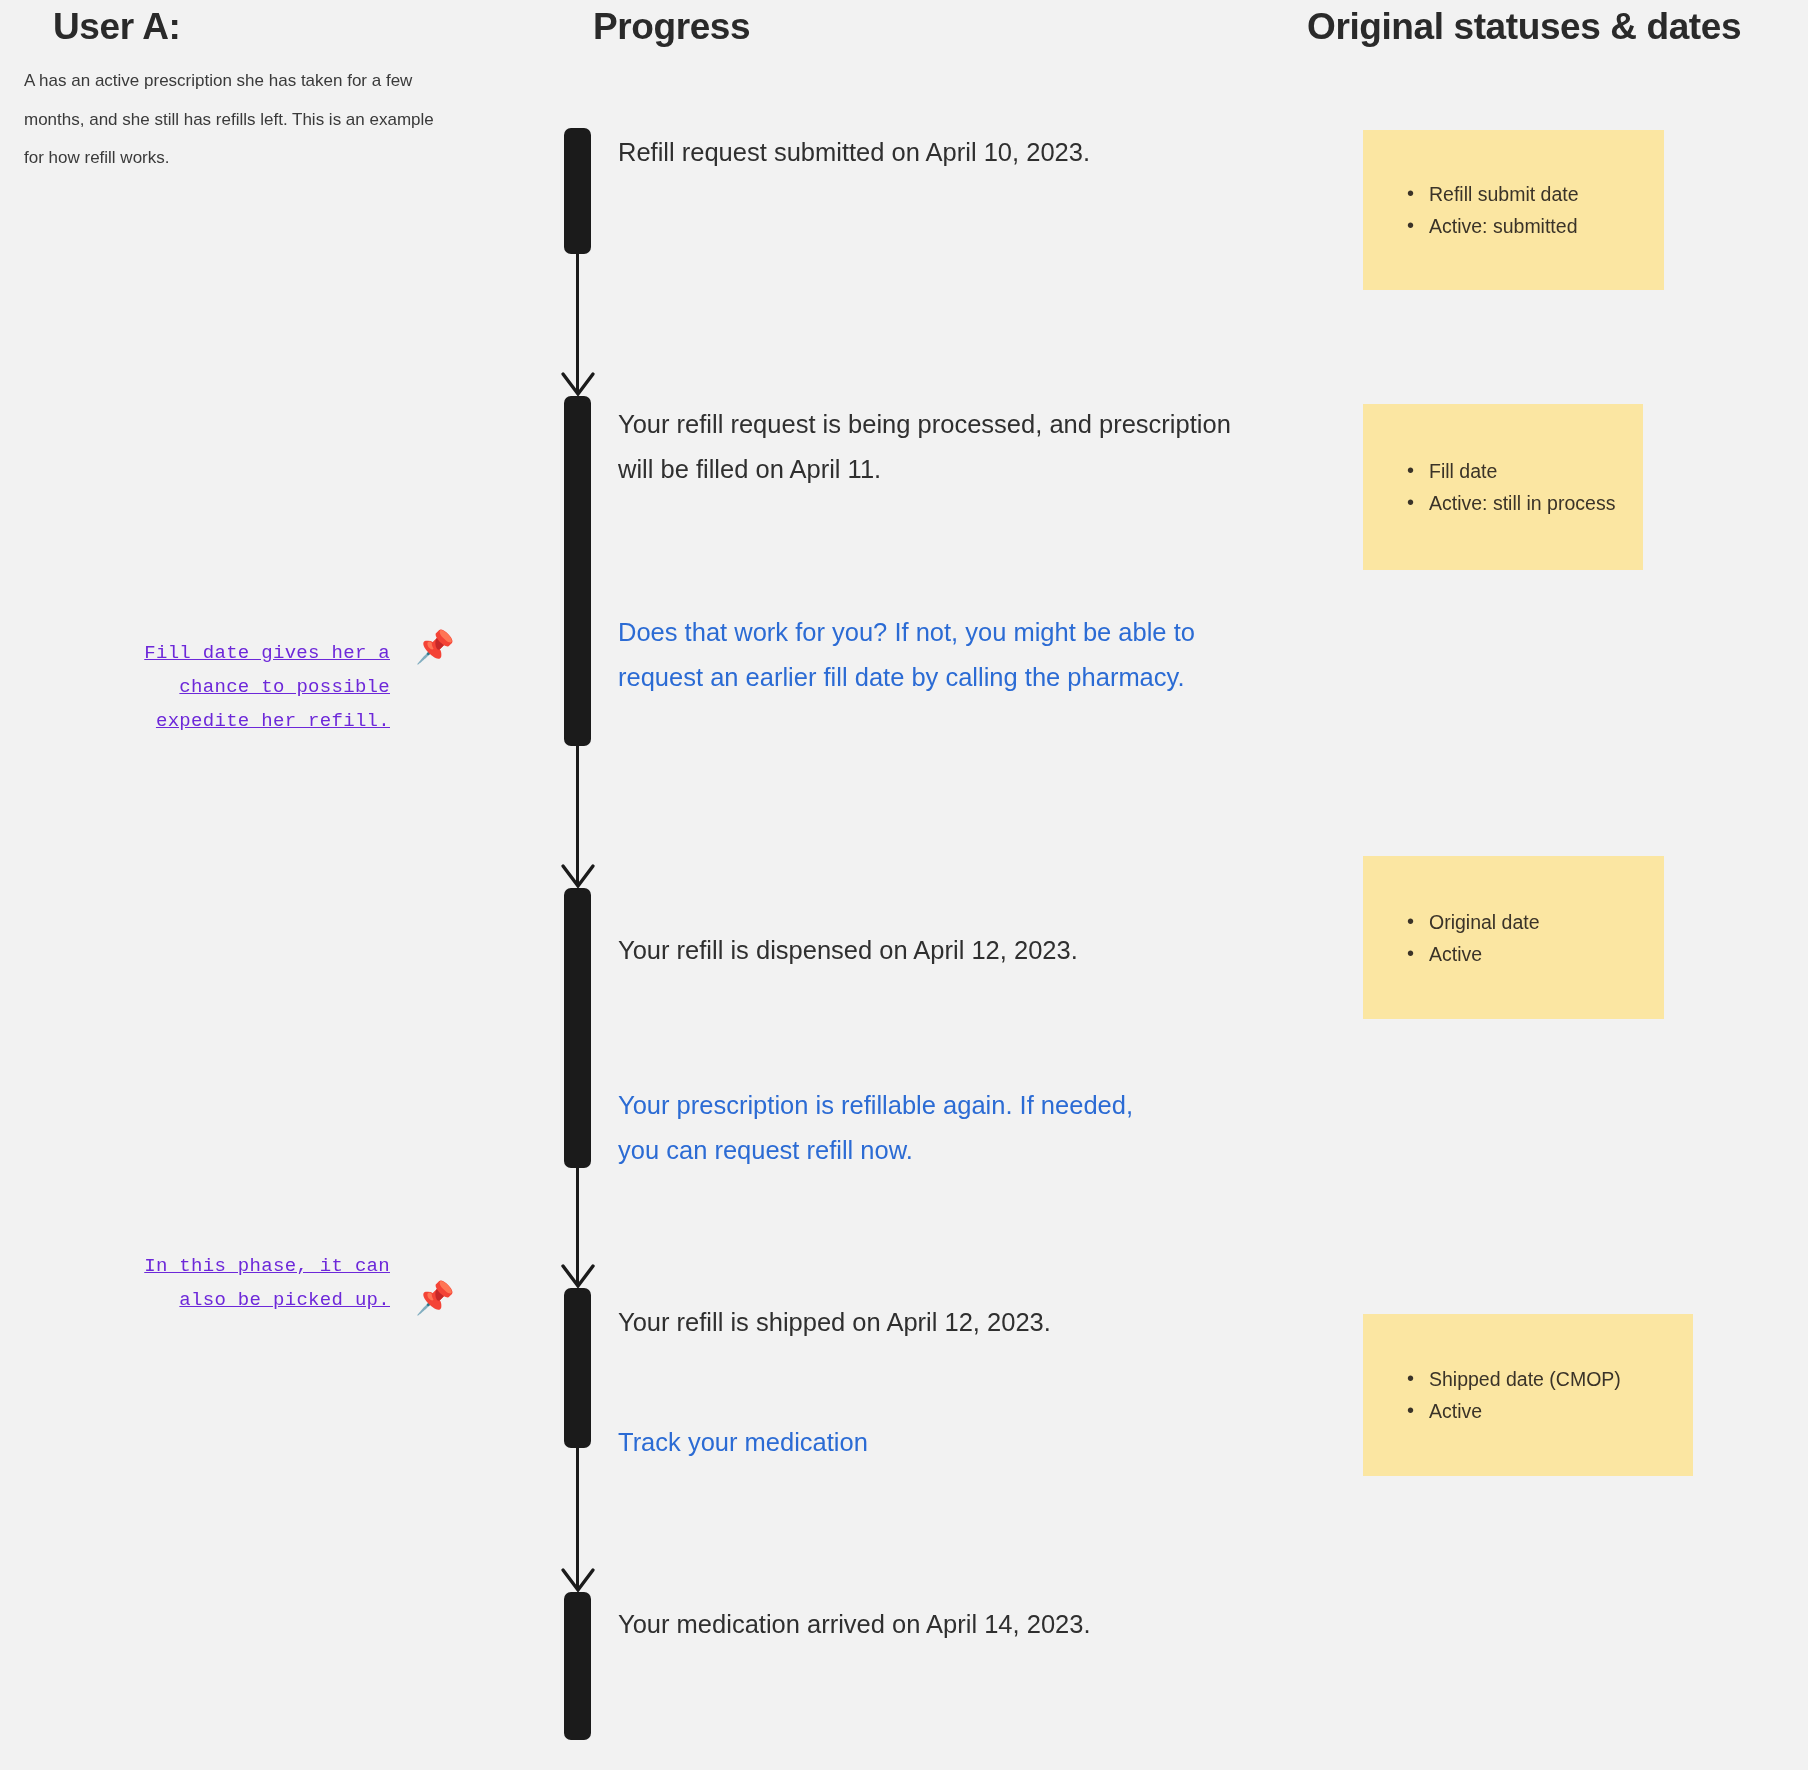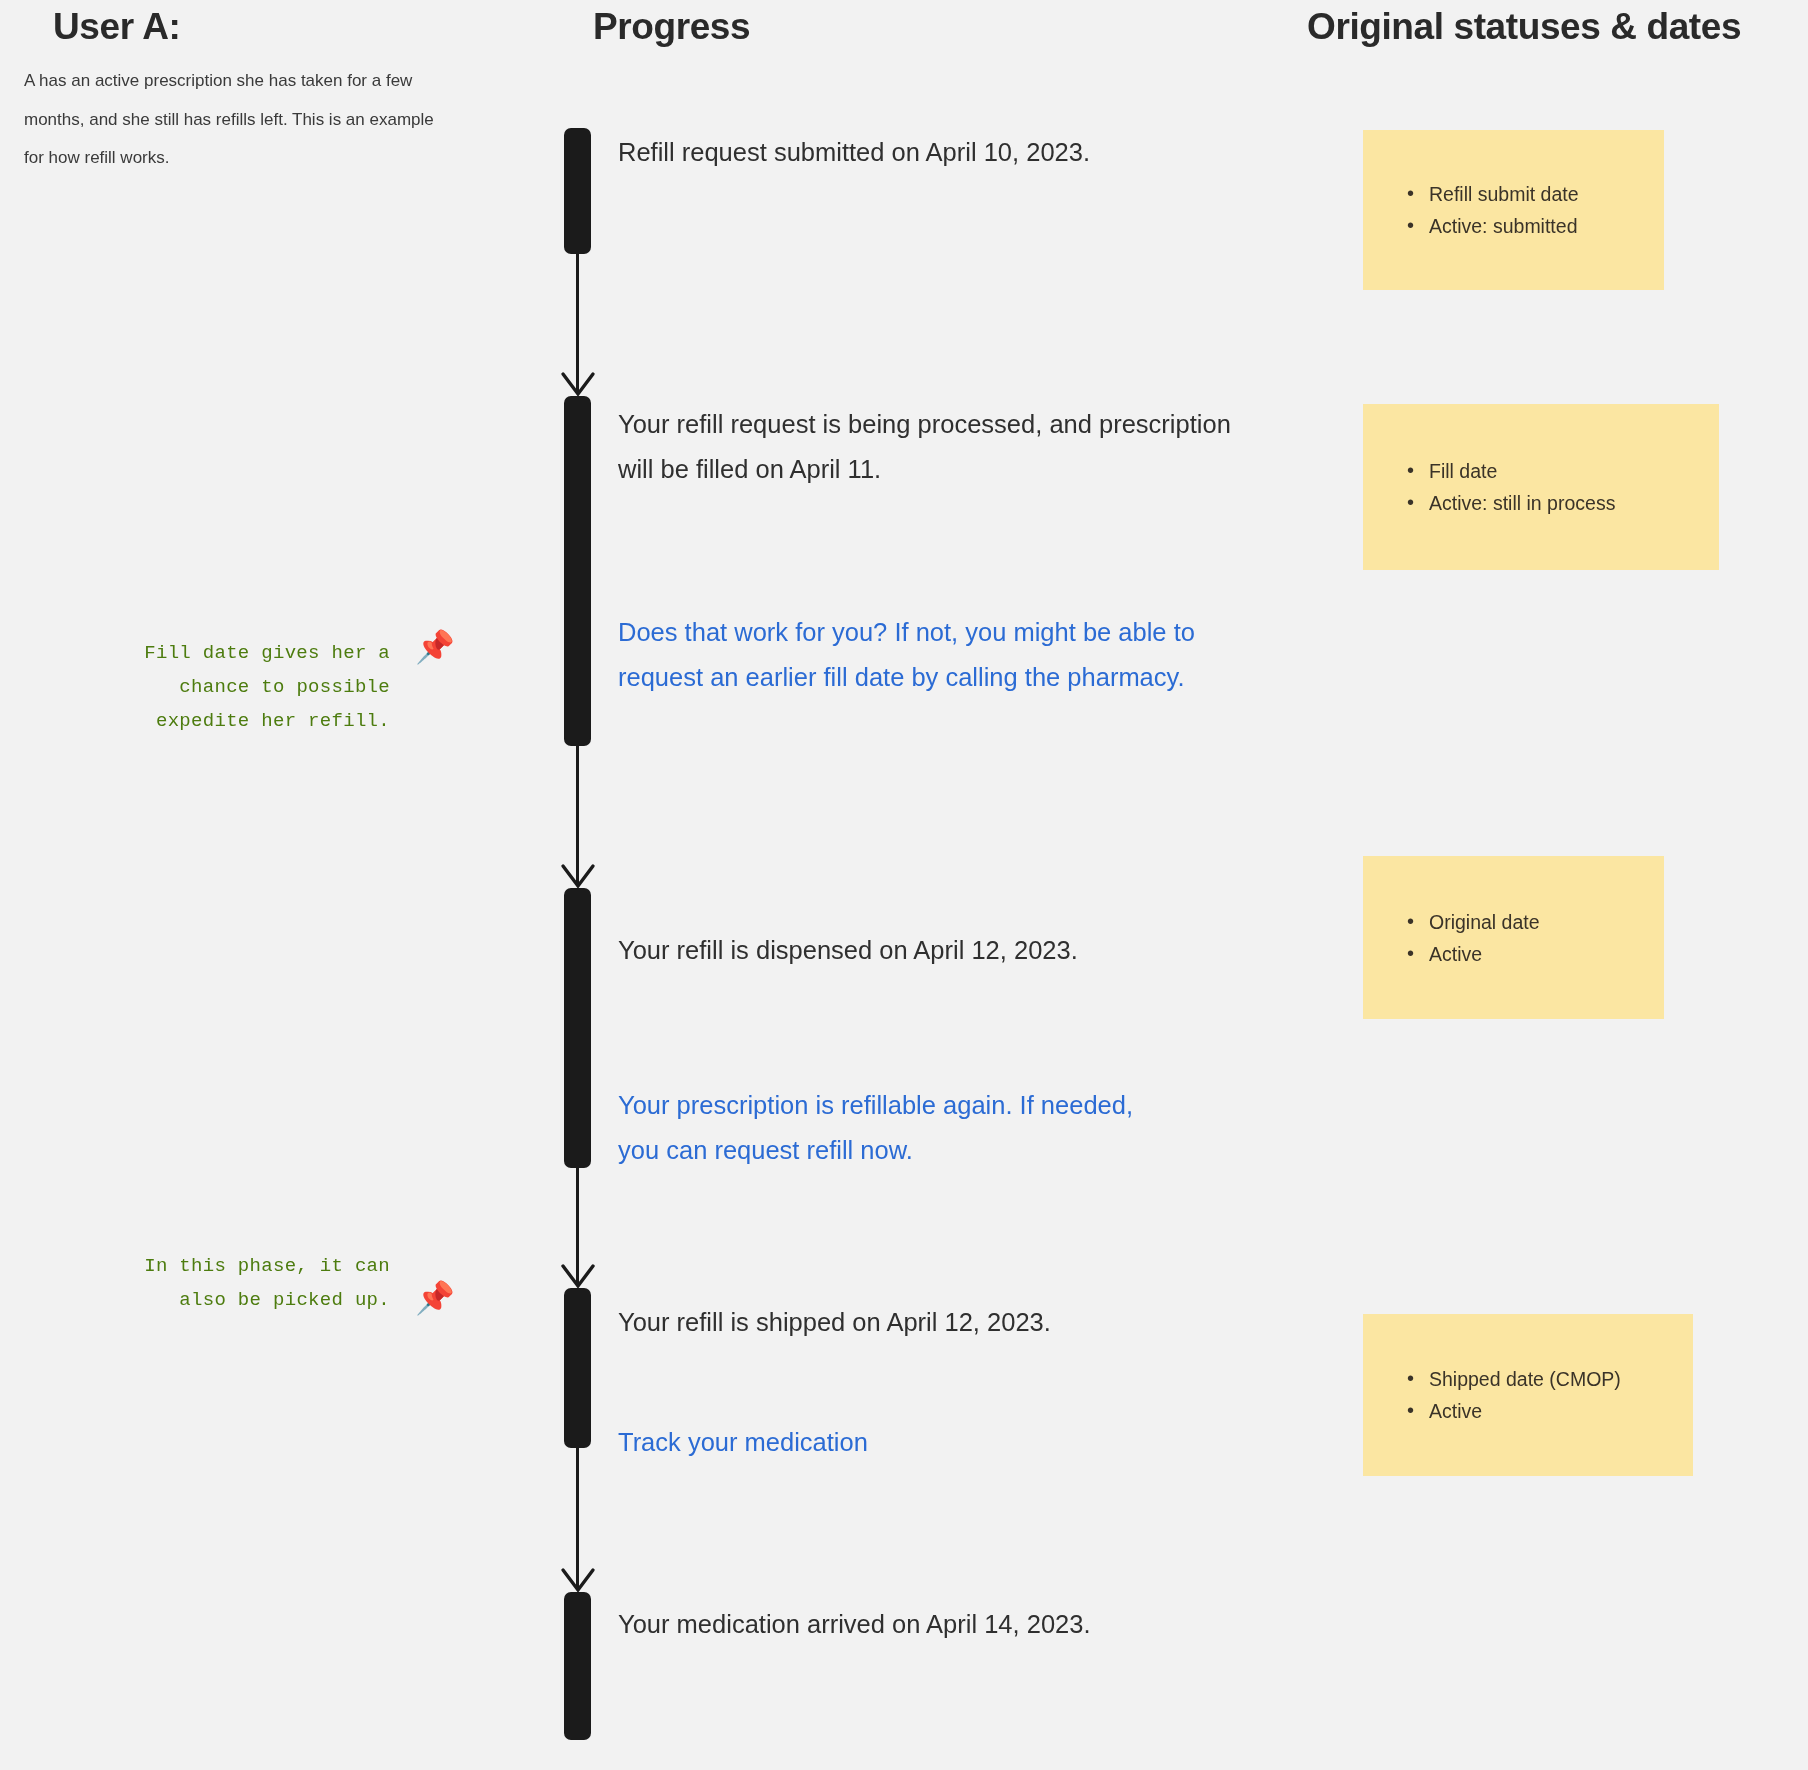--- a/index.html
+++ b/index.html
@@ -45,22 +45,23 @@
     color: #3a3a3a;
   }
 
   
   .note {
     position: absolute;
     text-align: right;
     font-family: "Liberation Mono", "DejaVu Sans Mono", monospace;
     font-size: 19px;
     line-height: 34px;
-    color: #4d7c0f;
+    color: #6d28d9;
     letter-spacing: 0.3px;
+    text-decoration: underline;
   }
   .note-pin {
     position: absolute;
     font-size: 32px;
     line-height: 1;
   }
   #note-fill-date      { left: 90px;  top: 636px;  width: 300px; }
   #note-fill-date-pin  { left: 415px; top: 631px; }
   #note-pickup         { left: 90px;  top: 1249px; width: 300px; }
   #note-pickup-pin     { left: 415px; top: 1282px; }
@@ -201,21 +202,21 @@
   <div class="note" id="note-pickup">In this phase, it can also be picked up.</div>
   <div class="note-pin" id="note-pickup-pin">📌</div>
 
   <div class="status-card" id="card-submitted" style="left:1363px;top:130px;width:301px;height:160px">
     <ul>
       <li>Refill submit date</li>
       <li>Active: submitted</li>
     </ul>
   </div>
 
-  <div class="status-card" id="card-fill" style="left:1363px;top:404px;width:356px;height:166px">
+  <div class="status-card" id="card-fill" style="left:1363px;top:404px;width:280px;height:166px">
     <ul>
       <li>Fill date</li>
       <li>Active: still in process</li>
     </ul>
   </div>
 
   <div class="status-card" id="card-dispensed" style="left:1363px;top:856px;width:301px;height:163px">
     <ul>
       <li>Original date</li>
       <li>Active</li>

